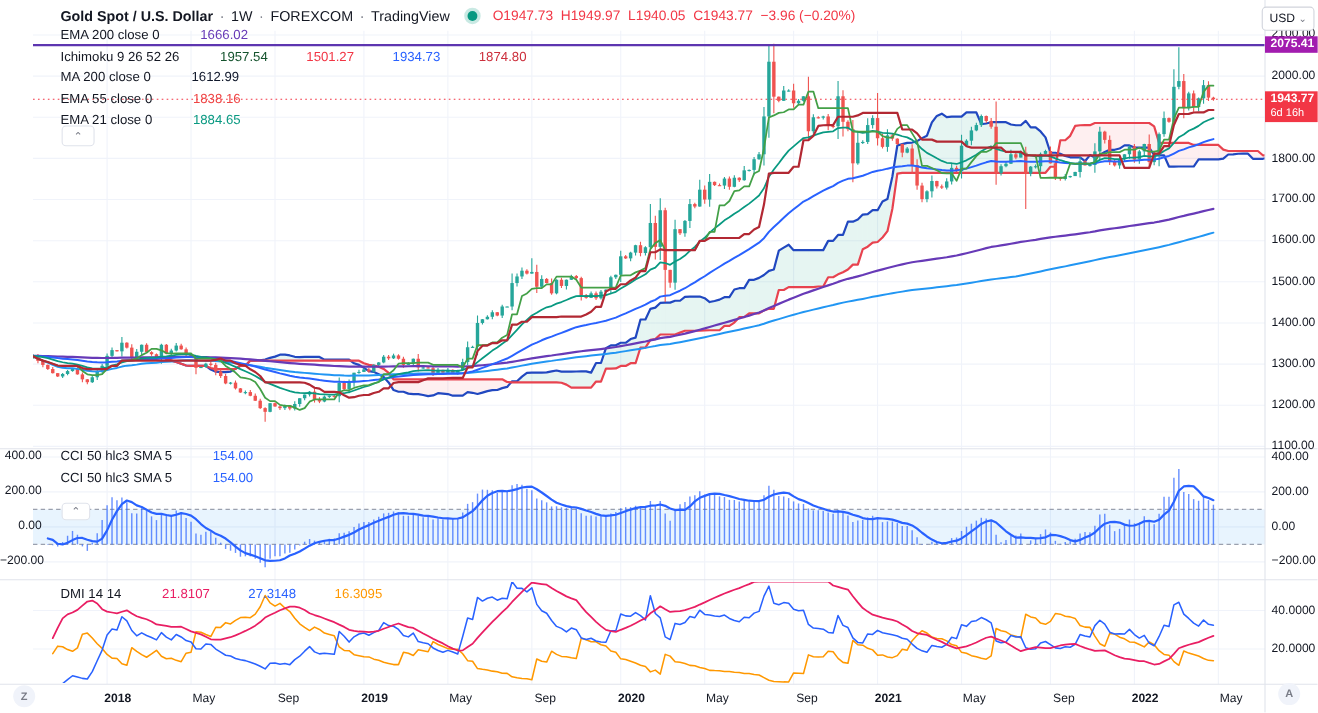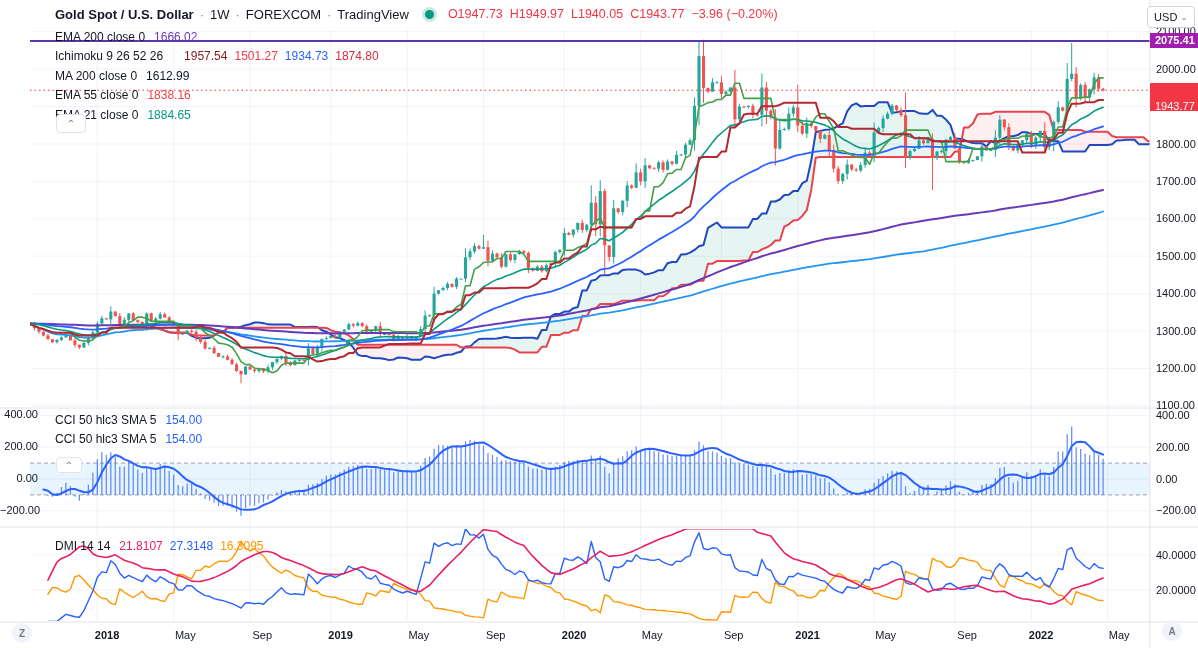--- a/index.html
+++ b/index.html
@@ -11,21 +11,21 @@
   
   #title-row{position:absolute;left:55px;top:5px;height:18px;display:flex;align-items:center;
     font-size:13px;color:#131722;white-space:nowrap;}
   #title-row .sym{font-weight:700;}
   #title-row .sep{color:#787b86;margin:0 6px;}
   #title-row .part{color:#131722;}
   .status-dot{width:9px;height:9px;border-radius:50%;background:#089981;
     box-shadow:0 0 0 3px rgba(8,153,129,.22);margin:0 14px 0 16px;display:inline-block;}
   #title-row .ohlc{color:#f23645;font-size:12.5px;margin-right:7px;}
   .lg{position:absolute;left:55px;font-size:12px;color:#131722;white-space:nowrap;}
-  .lg-row{height:19.5px;display:flex;align-items:flex-end;}
+  .lg-row{height:19.5px;display:flex;align-items:flex-start;gap:28px;}
   .lg-row .lbl{margin-right:9px;}
   .lg-row .val{margin-right:7px;}
   #legend-main{top:24px;}
   #legend-cci{top:407px;}
   #legend-dmi{top:533px;}
   .collapse-btn{position:absolute;background:#fff;border:1px solid #e0e3eb;border-radius:4px;
     color:#787b86;display:flex;align-items:center;justify-content:center;font-size:10px;cursor:pointer;}
   #collapse-main{left:56px;top:114px;width:30px;height:19px;}
   #collapse-cci{left:56px;top:457px;width:26px;height:16px;}
   
@@ -39,21 +39,21 @@
   #usd-button .caret{color:#787b86;font-size:9px;}
   .corner-chip{position:absolute;width:20px;height:20px;border-radius:50%;background:#f0f3fa;
     color:#787b86;font-size:10px;font-weight:700;display:flex;align-items:center;justify-content:center;cursor:pointer;}
   #z-chip{left:12px;top:623px;}
   #a-chip{left:1162px;top:621px;}
   
   .badge-ath{position:absolute;left:1150px;top:34px;width:48px;height:15px;background:#a21caf;
     color:#fff;font-size:11px;font-weight:700;line-height:15px;padding-left:5px;box-sizing:border-box;}
   .badge-last{position:absolute;left:1150px;top:83px;width:48px;height:28px;background:#f23645;
     color:#fff;padding-left:5px;box-sizing:border-box;}
-  .badge-last .px{font-size:11px;font-weight:400;line-height:14px;margin-top:16px;}
+  .badge-last .px{font-size:11px;font-weight:700;line-height:14px;}
   .badge-last .cd{font-size:10px;line-height:12px;}
 </style>
 </head>
 <body>
 
 <div id="app">
   <svg id="chart-svg" width="1198" height="648">
       <defs>
         <clipPath id="clipMain">
           <rect x="30" y="28" width="1120" height="381"></rect>
@@ -1089,21 +1089,21 @@
         <span class="ohlc">−3.96 (−0.20%)</span>
       </div>
 
     <div id="legend-main" class="lg">
         <div class="lg-row">
           <div class="lbl" style="display: inline;">EMA 200 close 0</div>
           <div class="val" style="display: inline; color: rgb(103, 58, 183);">1666.02</div>
         </div>
         <div class="lg-row">
           <div class="lbl" style="display: inline;">Ichimoku 9 26 52 26</div>
-          <div class="val" style="display: inline; color: #7f1d1d; margin-left: 12px;">1957.54</div>
+          <div class="val" style="display: inline; color: #14532d;">1957.54</div>
           <div class="val" style="display: inline; color: rgb(242, 54, 69);">1501.27</div>
           <div class="val" style="display: inline; color: rgb(41, 98, 255);">1934.73</div>
           <div class="val" style="display: inline; color: rgb(204, 47, 60);">1874.80</div>
         </div>
         <div class="lg-row">
           <div class="lbl" style="display: inline;">MA 200 close 0</div>
           <div class="val" style="display: inline; color: #0f172a;">1612.99</div>
         </div>
         <div class="lg-row">
           <div class="lbl" style="display: inline;">EMA 55 close 0</div>

